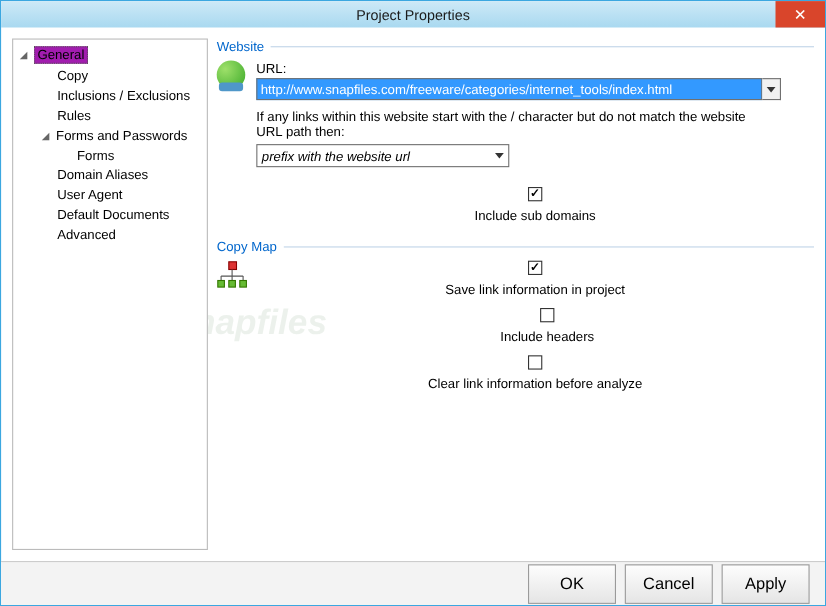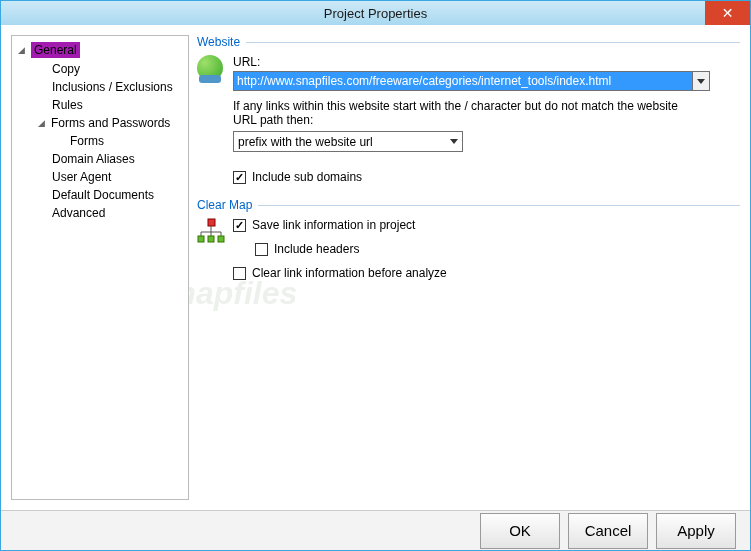--- a/index.html
+++ b/index.html
@@ -193,31 +193,33 @@
 .select-box {
   width: 230px;
   height: 21px;
   border: 1px solid #707070;
   padding: 2px 4px;
   background: #fff;
   display: inline-flex;
   align-items: center;
   justify-content: space-between;
   cursor: pointer;
+  font-style: italic;
 }
 .select-box .arr {
   border-left: 4px solid transparent;
   border-right: 4px solid transparent;
   border-top: 5px solid #333;
 }
 .checkbox-row {
   margin: 10px 0 4px 0;
   display: flex;
   align-items: center;
   gap: 6px;
+  flex-direction: column;
 }
 .checkbox-row.indent { margin-left: 22px; }
 .chk {
   width: 13px;
   height: 13px;
   border: 1px solid #333;
   background: #fff;
   display: inline-flex;
   align-items: center;
   justify-content: center;
@@ -313,21 +315,21 @@
             <span class="arr"></span>
           </div>
           <div class="checkbox-row" style="margin-top:18px">
             <span class="chk checked"></span>
             <span>Include sub domains</span>
           </div>
         </div>
       </div>
 
       <div class="fieldset">
-        <div class="fieldset-title">Clear Map</div>
+        <div class="fieldset-title">Copy Map</div>
         <div class="section-body">
           <div class="section-icon linkmap-icon">
             <svg viewBox="0 0 28 28">
               <rect x="11" y="1" width="7" height="7" fill="#d33" stroke="#800"></rect>
               <line x1="14" y1="8" x2="14" y2="14" stroke="#555"></line>
               <line x1="4" y1="14" x2="24" y2="14" stroke="#555"></line>
               <line x1="4" y1="14" x2="4" y2="18" stroke="#555"></line>
               <line x1="14" y1="14" x2="14" y2="18" stroke="#555"></line>
               <line x1="24" y1="14" x2="24" y2="18" stroke="#555"></line>
               <rect x="1" y="18" width="6" height="6" fill="#6b3" stroke="#370"></rect>

